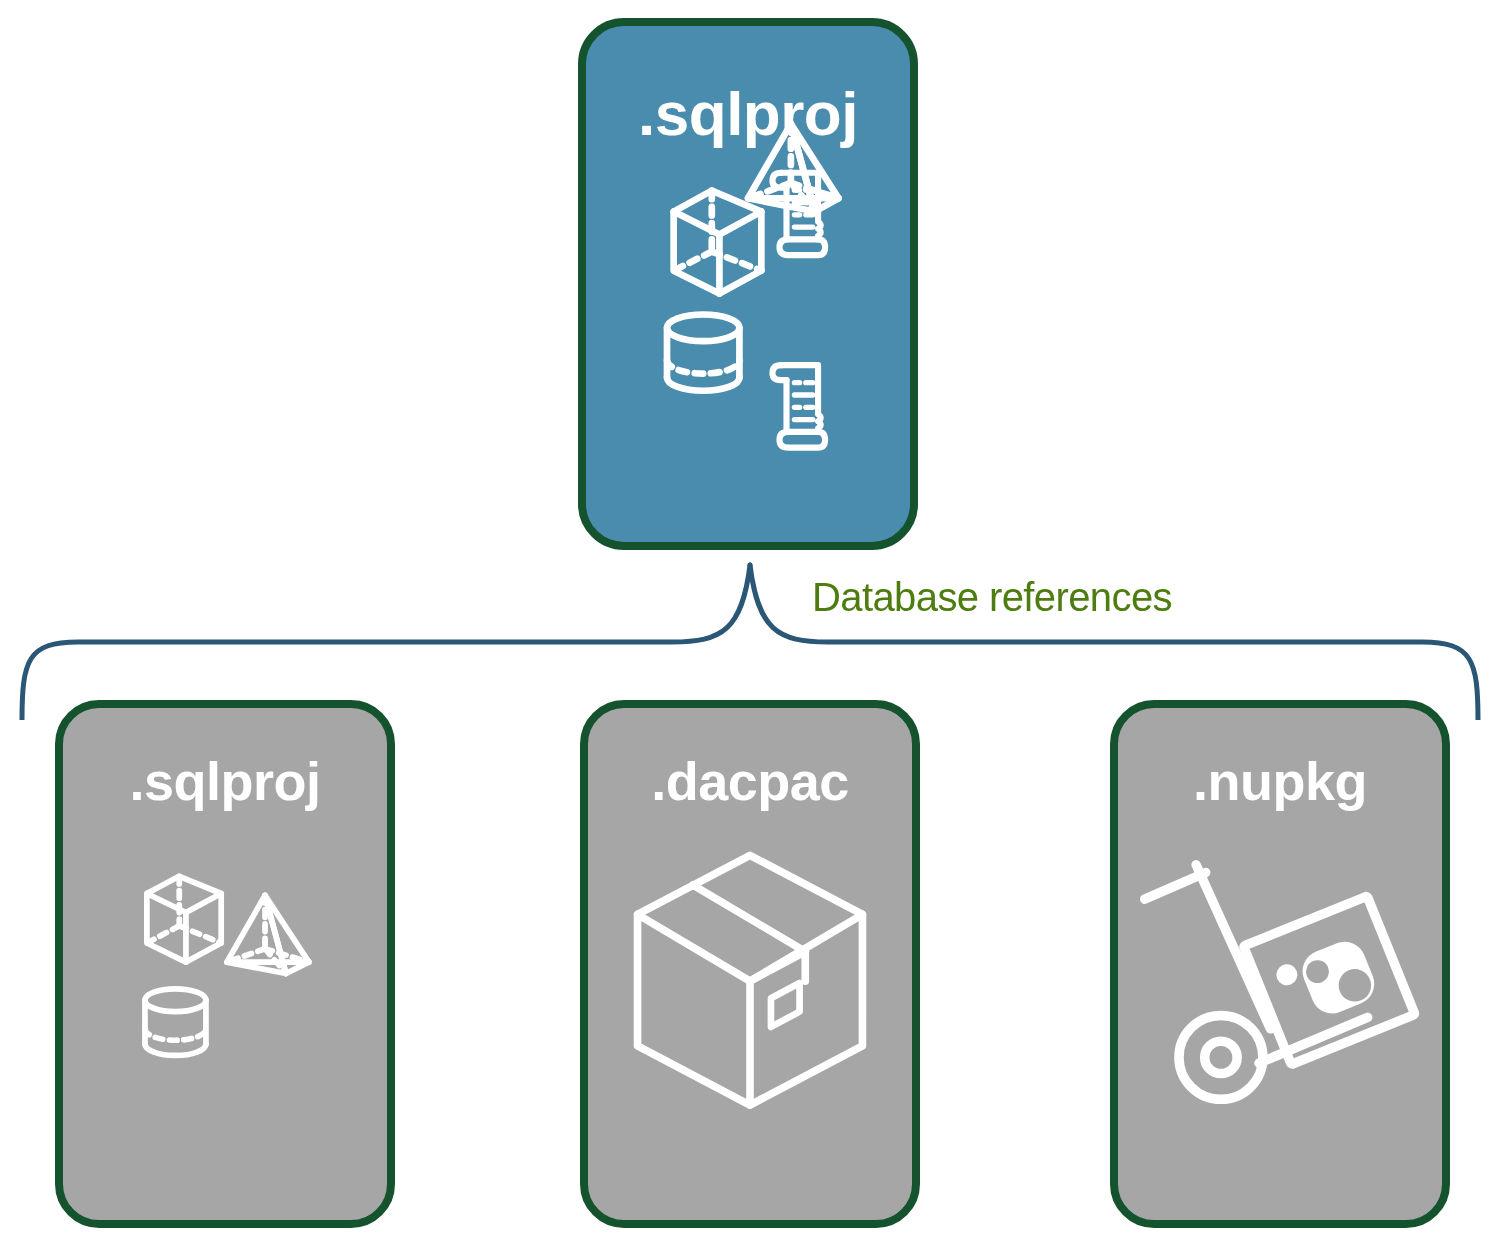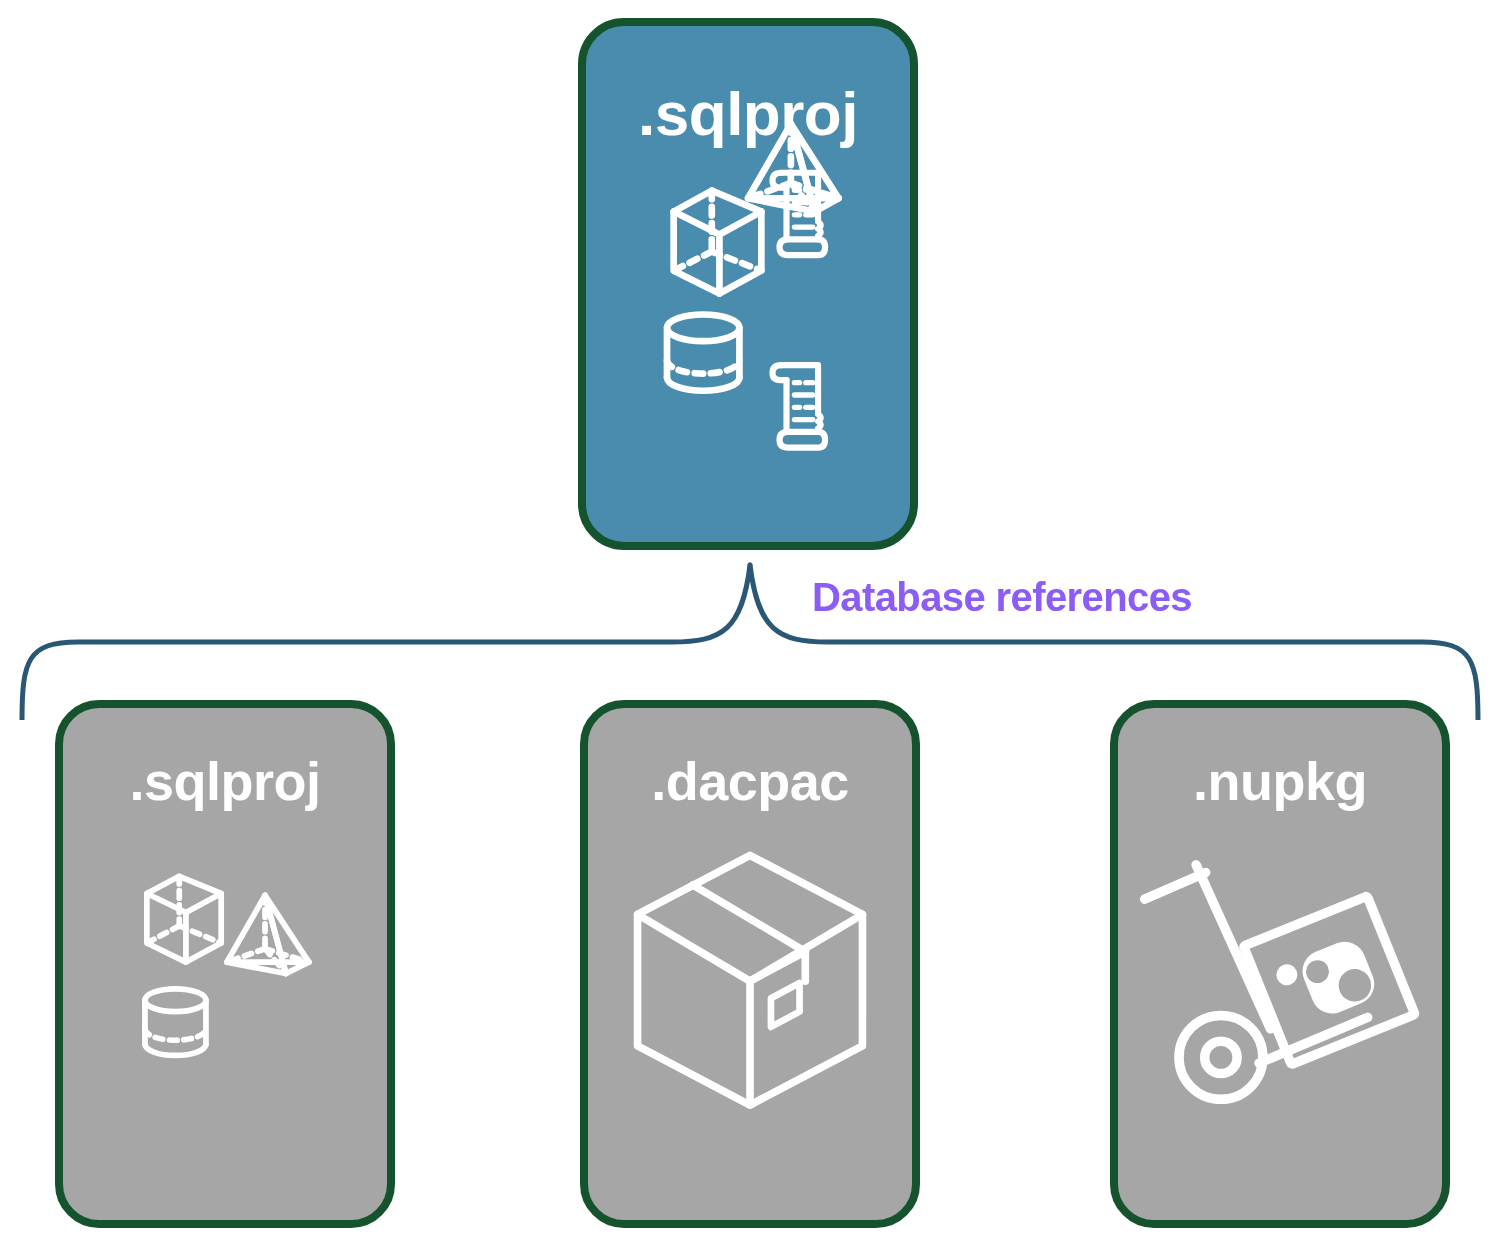--- a/index.html
+++ b/index.html
@@ -87,22 +87,22 @@
     left: 0;
     top: 540px;
     width: 1500px;
     height: 180px;
   }
   .brace-label {
     position: absolute;
     left: 812px;
     top: 575px;
     font-size: 40px;
-    font-weight: bold;
-    color: #8b5cf6;
+    font-weight: normal;
+    color: #4d7c0f;
     letter-spacing: -0.6px;
     white-space: nowrap;
   }
 </style>
 </head>
 <body>
 
 <div id="diagram-root">
 
   <div class="node-card parent">

